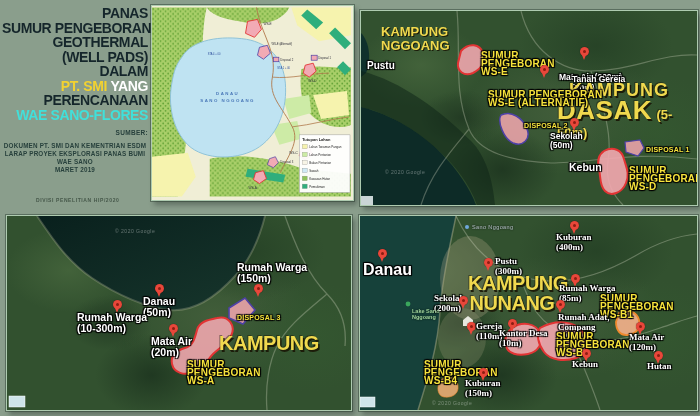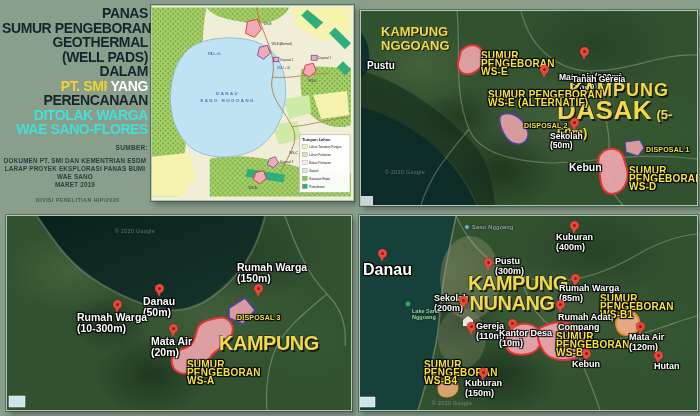--- a/index.html
+++ b/index.html
@@ -32,21 +32,21 @@
     radial-gradient(80px 60px at 42% 82%,rgba(30,54,32,.9),transparent 70%),
     radial-gradient(140px 90px at 60% 52%,rgba(84,108,72,.45),transparent 70%),
     radial-gradient(60px 40px at 30% 55%,rgba(25,45,28,.6),transparent 70%);}
   .ol{position:absolute;left:0;top:0;}
 
   
   .wl{position:absolute;color:#fff;font-weight:bold;font-size:8.5px;line-height:9.2px;white-space:pre-line;
       text-shadow:1px 1px 1px #000,-1px -1px 1px #000,1px -1px 1px #000,-1px 1px 1px #000;}
   .wl.lg{font-size:10.5px;line-height:11px;}
   .wl.xl{font-size:16px;line-height:16px;}
-  .wl.md{font-size:9px;line-height:9.6px;}
+  .wl.md{font-size:9px;line-height:9.6px;font-family:Liberation Serif, serif;}
   .yl{position:absolute;color:#f6e33c;font-weight:bold;font-size:10px;line-height:7.9px;white-space:pre-line;letter-spacing:.2px;
       text-shadow:1px 1px 1px #000,-1px -1px 1px #000,1px -1px 1px #000,-1px 1px 1px #000;}
   .poi{position:absolute;color:#9fd39b;font-weight:bold;font-size:5.5px;line-height:6px;white-space:pre-line;text-shadow:0 0 2px #05140c;}
   .place{position:absolute;color:rgba(215,228,238,.8);font-size:5.5px;letter-spacing:.4px;text-shadow:0 0 2px #000;}
   .big{position:absolute;color:#f0d94e;font-weight:bold;
       text-shadow:1.5px 1.5px 0 rgba(25,22,5,.9),-1px -1px 0 rgba(25,22,5,.45);}
   .big .l1{display:block;font-size:18px;line-height:18px;letter-spacing:1px;}
   .big .l2{font-size:26px;line-height:22px;letter-spacing:.5px;}
   .big .sfx{font-size:13px;letter-spacing:0;}
   .big.center{text-align:center;}
@@ -67,21 +67,20 @@
 <div id="root">
 
   <aside class="titlecol">
     <div class="tl">PANAS</div>
     <div class="tl">SUMUR PENGEBORAN</div>
     <div class="tl">GEOTHERMAL</div>
     <div class="tl">(WELL PADS)</div>
     <div class="tl">DALAM</div>
     <div class="tl"><span class="yellow">PT. SMI</span>&nbsp;<span class="white">YANG</span></div>
     <div class="tl">PERENCANAAN</div>
-    <div class="tl cyan">DITOLAK WARGA</div>
     <div class="tl cyan">WAE SANO-FLORES</div>
     <div class="source-label">SUMBER:</div>
     <div class="source-lines">
       <div>DOKUMEN PT. SMI DAN KEMENTRIAN ESDM</div>
       <div>LARAP PROYEK EKSPLORASI PANAS BUMI WAE SANO</div>
       <div>MARET 2019</div>
     </div>
   </aside>
   <div class="credit">DIVISI PENELITIAN HIP/2020</div>
 
@@ -286,21 +285,21 @@
 (10m)</div>
     <div class="yl" style="left:196px;top:117px;">SUMUR
 PENGEBORAN
 WS-B</div>
     <div class="pin" style="left:276px;top:106px;"></div>
     <div class="wl md" style="left:269px;top:117px;">Mata Air
 (120m)</div>
     <div class="pin" style="left:222px;top:133px;"></div>
     <div class="wl md" style="left:212px;top:144px;">Kebun</div>
     <div class="pin" style="left:294px;top:135px;"></div>
-    <div class="wl md" style="left:294px;top:146px;">Hutan</div>
+    <div class="wl md" style="left:287px;top:146px;">Hutan</div>
     <div class="yl" style="left:64px;top:145px;">SUMUR
 PENGEBORAN
 WS-B4</div>
     <div class="pin" style="left:119px;top:152px;"></div>
     <div class="wl md" style="left:105px;top:163px;">Kuburan
 (150m)</div>
     <div class="poi" style="left:52px;top:92px;">Lake Sano
 Nggoang</div>
     <div class="place" style="left:112px;top:8px;">Sano Nggoang</div>
     <div class="wm" style="left:72px;top:184px;">© 2020 Google</div>

